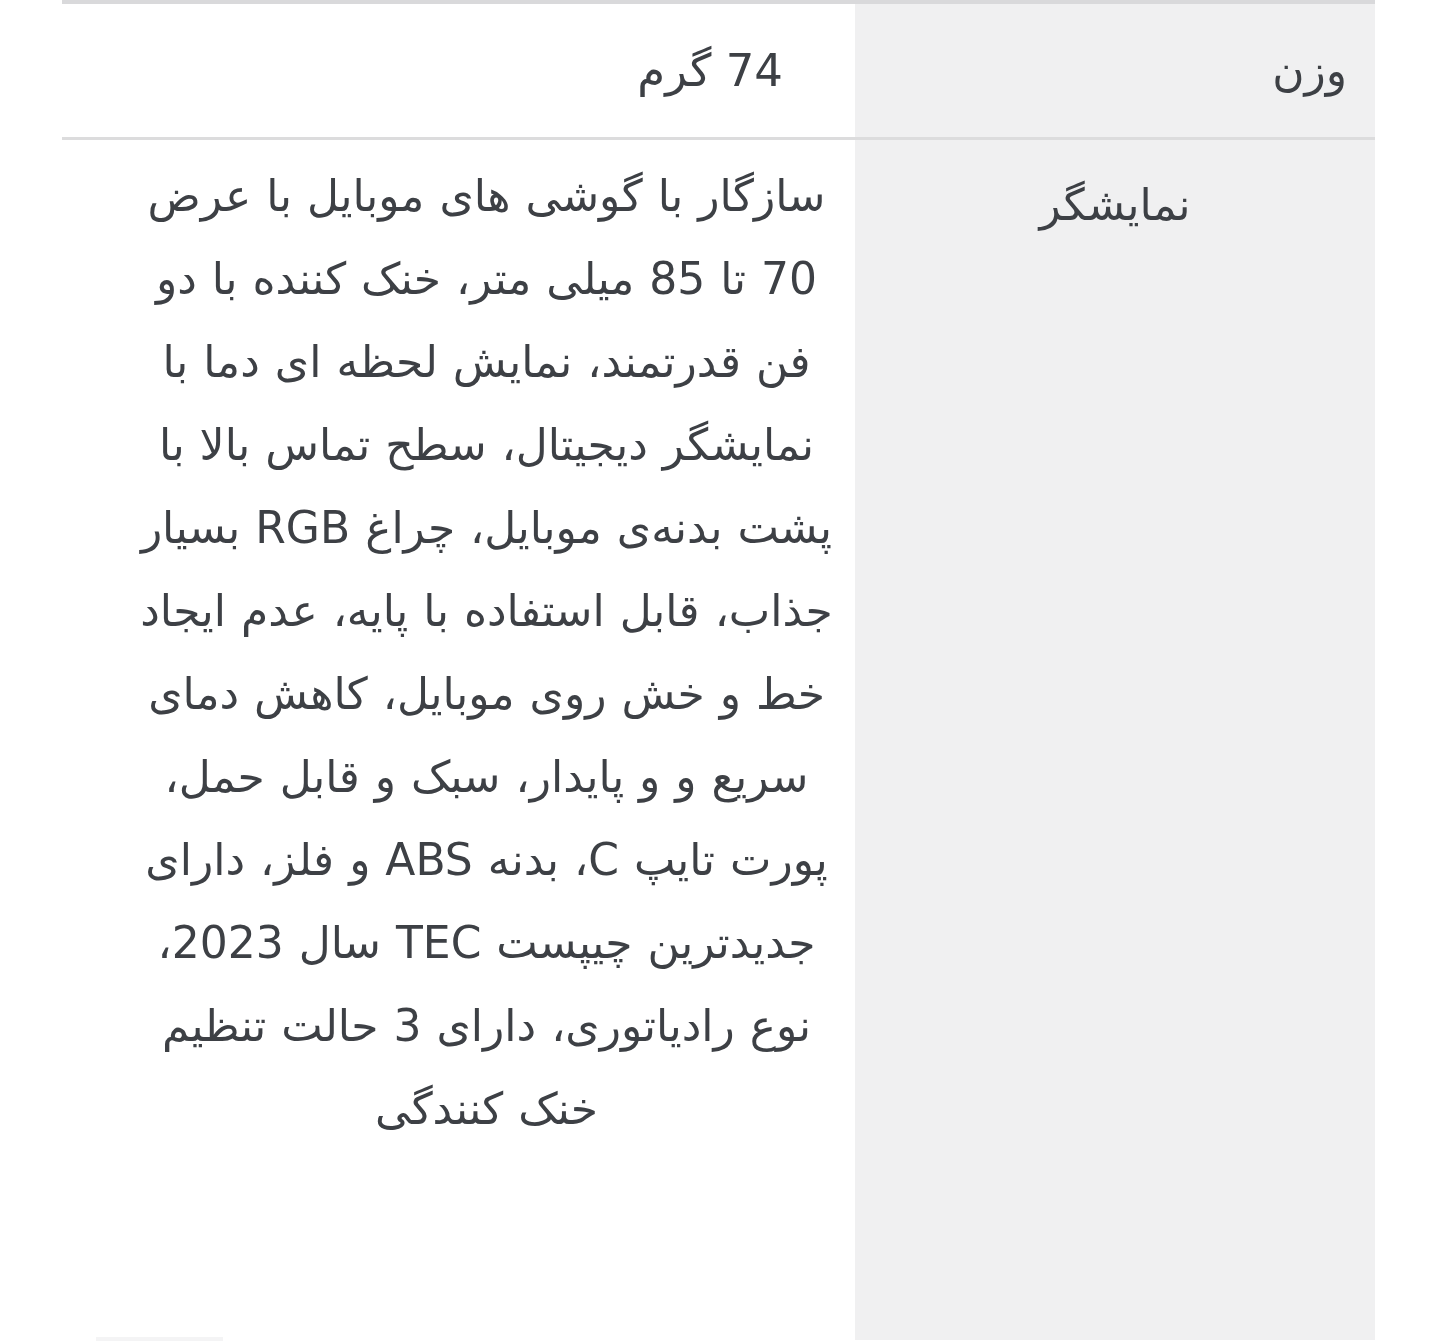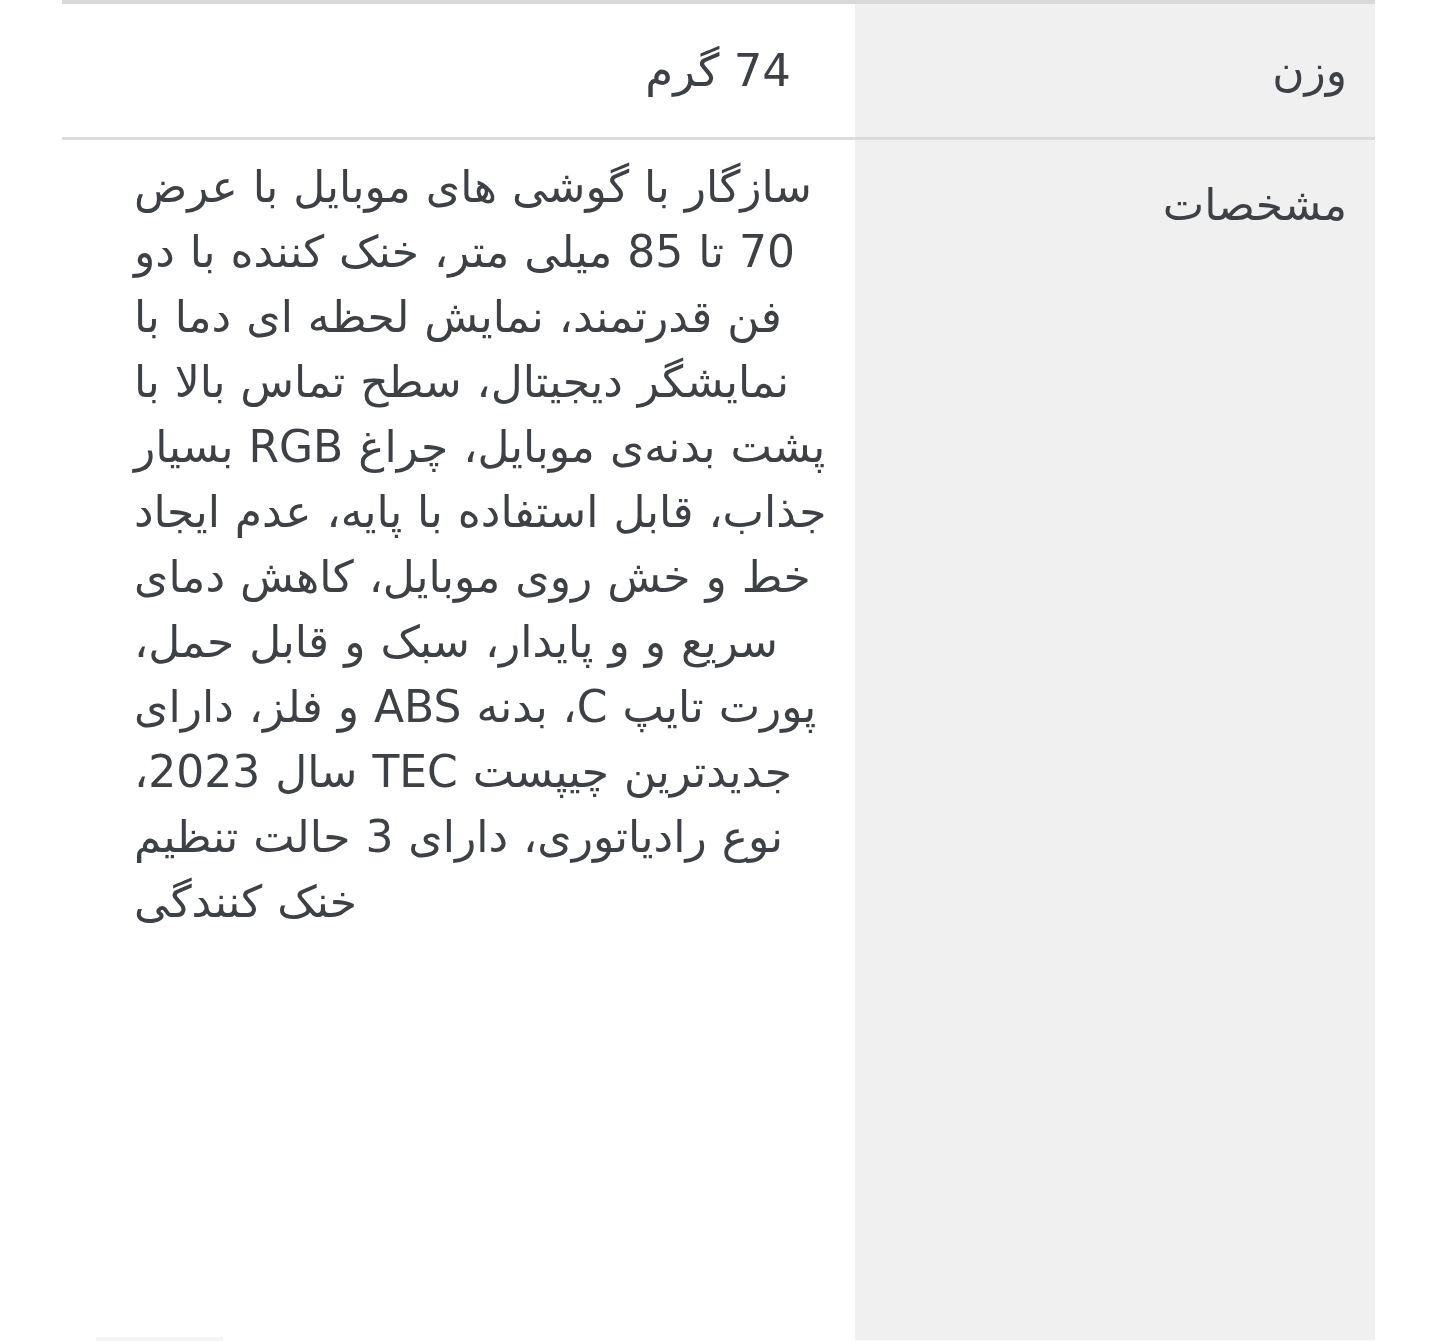--- a/index.html
+++ b/index.html
@@ -29,21 +29,22 @@
     flex-direction: row; 
   }
   .label-cell {
     width: 520px;
     flex-shrink: 0;
     background: #f0f0f1;
     font-size: 44px;
     color: #3d4045;
     padding-right: 28px;
     padding-left: 28px;
-    text-align: right;
+    text-align: center;
+    margin-left: 8px;
   }
   .row-weight {
     height: 133px;
   }
   .row-weight .label-cell {
     display: flex;
     align-items: center;
     justify-content: flex-start;
   }
   .row-weight .value-cell {
@@ -63,22 +64,22 @@
     min-height: 1200px;
     align-items: stretch;
   }
   .row-specs .label-cell {
     padding-top: 36px;
     line-height: 1.3;
   }
   .row-specs .value-cell {
     flex: 1;
     font-size: 44px;
-    line-height: 65px;
-    text-align: left;
+    line-height: 83px;
+    text-align: center;
     padding: 14px 8px 40px 72px;
     word-spacing: 1px;
   }
   .bottom-cutoff {
     position: absolute;
     left: 96px;
     top: 1337px;
     width: 127px;
     height: 4px;
     background: #f4f4f5;
@@ -92,19 +93,19 @@
   <div class="top-strip"></div>
 
   <div class="row row-weight">
     <div class="label-cell">وزن</div>
     <div class="value-cell">74 گرم</div>
   </div>
 
   <div class="row-divider"></div>
 
   <div class="row row-specs">
-    <div class="label-cell">مشخصات</div>
+    <div class="label-cell">نمایشگر</div>
     <div class="value-cell">سازگار با گوشی های موبایل با عرض 70 تا 85 میلی متر، خنک کننده با دو فن قدرتمند، نمایش لحظه ای دما با نمایشگر دیجیتال، سطح تماس بالا با پشت بدنه‌ی موبایل، چراغ RGB بسیار جذاب، قابل استفاده با پایه، عدم ایجاد خط و خش روی موبایل، کاهش دمای سریع و و پایدار، سبک و قابل حمل، پورت تایپ C، بدنه ABS و فلز، دارای جدیدترین چیپست TEC سال 2023، نوع رادیاتوری، دارای 3 حالت تنظیم خنک کنندگی</div>
   </div>
 
 </div>
 
 <div class="bottom-cutoff"></div>
 
 </body></html>

